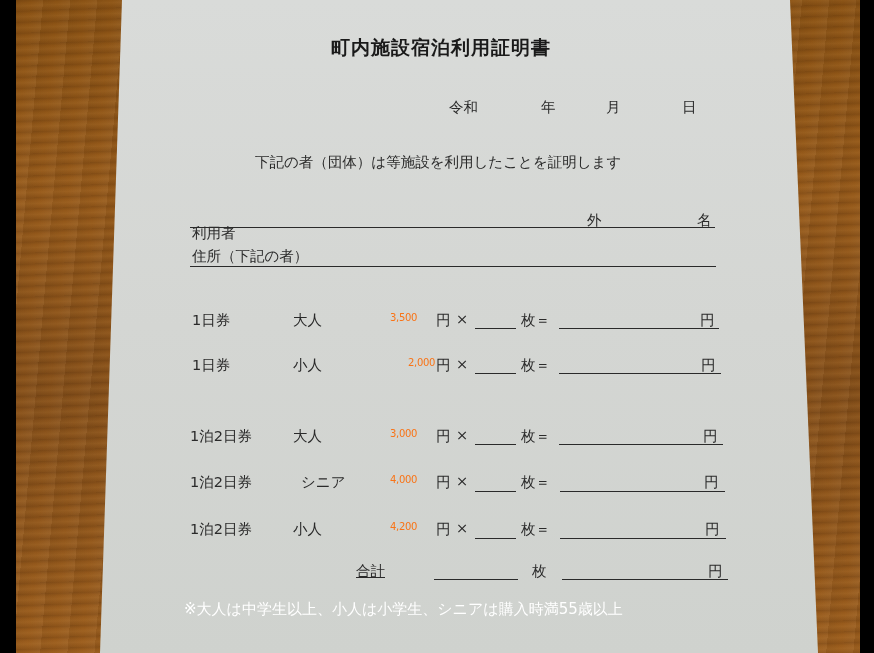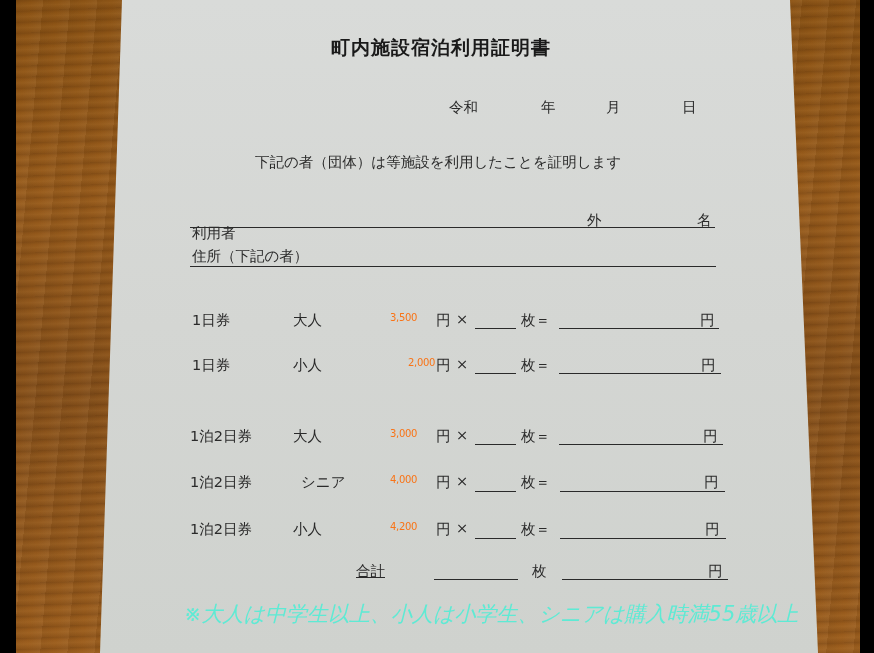--- a/index.html
+++ b/index.html
@@ -16,21 +16,21 @@
         linear-gradient(180deg, #8a5214 0%, #95591a 30%, #86501a 60%, #9a5c1c 100%);
     }
     .paper {
       position: absolute; left: 0; top: 0; width: 874px; height: 653px;
       background: linear-gradient(180deg, #d9dbd9 0%, #d4d6d3 50%, #cfd2ce 100%);
       clip-path: polygon(122px 0px, 790px 0px, 818px 653px, 100px 653px);
     }
     .content { position: absolute; left: 0; top: 0; width: 874px; height: 653px; color: #1f1f1f; }
     .abs { position: absolute; white-space: nowrap; }
     .title { font-size: 19px; font-weight: bold; letter-spacing: 1px; color: #1a1a1a; }
-    .t15 { font-size: 21px; color: #5eead4; font-style: italic; }
+    .t15 { font-size: 15px; color: #ffffff; }
     .t14 { font-size: 14.5px; color: #2a2a2a; }
     .line { position: absolute; height: 0; border-top: 1.6px solid #2a2a2a; }
     .num { font-size: 10px; color: #f97316; letter-spacing: -0.3px; }
   </style>
 </head>
 <body>
 
 <div class="table-surface"></div>
 <div class="paper"></div>
 

